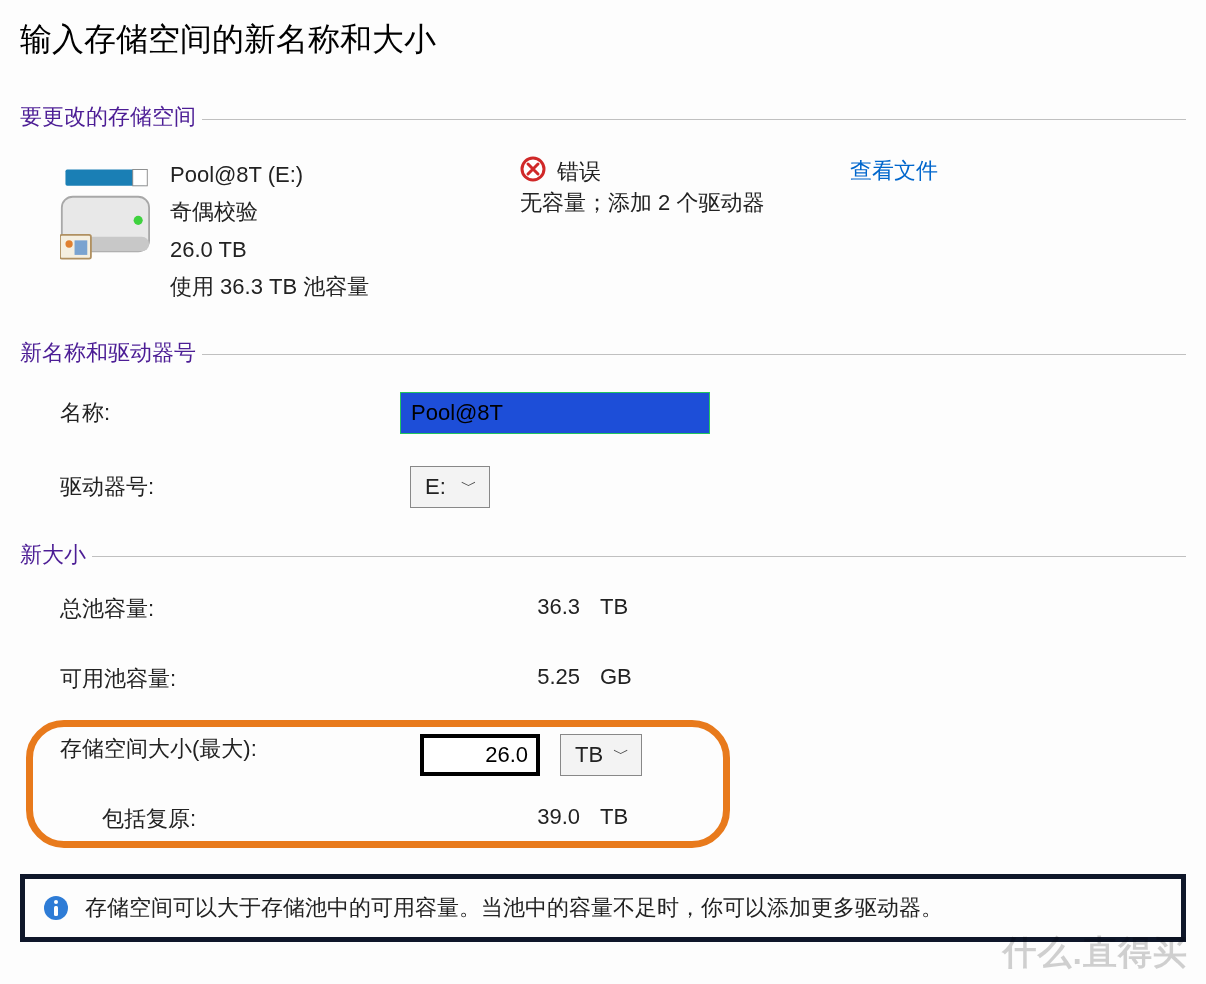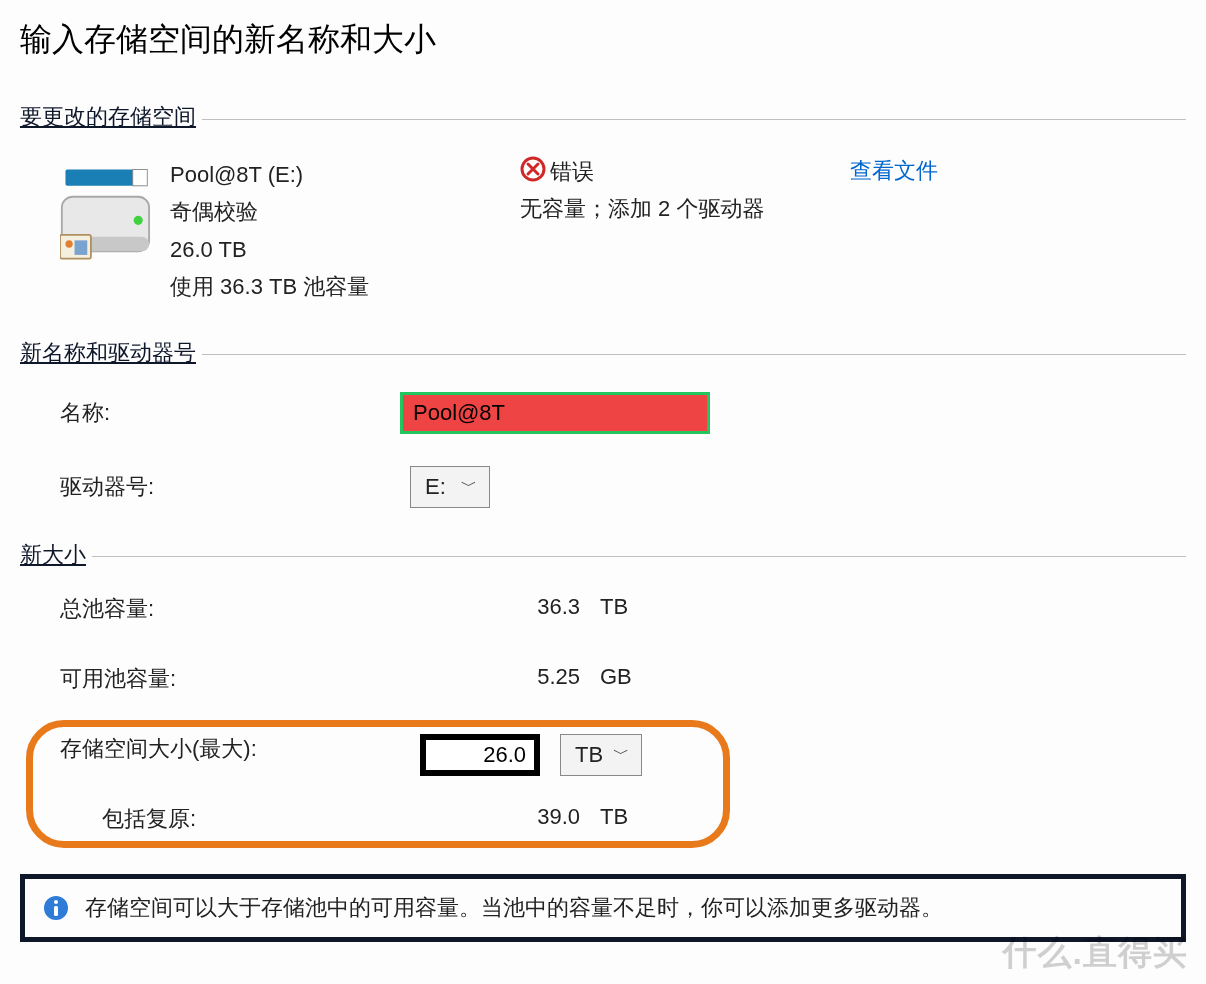--- a/index.html
+++ b/index.html
@@ -19,23 +19,22 @@
   }
   .section {
     margin-bottom: 28px;
   }
   .section-header {
     display: flex;
     align-items: center;
     margin-bottom: 24px;
   }
   .section-header .label {
-    color: #0f172a;
+    color: #4c1d95;
     padding-right: 6px;
-    text-decoration: underline;
   }
   .section-header .line {
     flex: 1;
     border-top: 1px solid #c0c0c0;
     height: 0;
     margin-top: 4px;
   }
   .info-row {
     display: flex;
     align-items: flex-start;
@@ -51,22 +50,21 @@
   .drive-block {
     flex: 0 0 350px;
     line-height: 1.7;
   }
   .status-block {
     flex: 0 0 330px;
   }
   .status-line {
     display: flex;
     align-items: center;
-    gap: 4px;
-    margin-bottom: 6px;
+    gap: 11px;
   }
   .link-block {
     flex: 1;
   }
   .link {
     color: #0066cc;
     cursor: pointer;
   }
   .form-row {
     display: flex;
@@ -76,22 +74,22 @@
   }
   .form-label {
     width: 340px;
     flex: 0 0 340px;
   }
   .text-input {
     width: 310px;
     height: 42px;
     padding: 2px 10px;
     font: inherit;
-    border: 3px solid #22c55e;
-    background: #ef4444;
+    border: 1px solid #22c55e;
+    background: #1d4ed8;
   }
   .select-box {
     display: inline-flex;
     align-items: center;
     justify-content: space-between;
     height: 42px;
     padding: 0 12px 0 14px;
     border: 1px solid #888;
     background: #f3f3f3;
     cursor: pointer;
@@ -111,21 +109,21 @@
   }
   .size-label { width: 360px; flex: 0 0 360px; }
   .size-val   { width: 120px; flex: 0 0 120px; text-align: right; padding-right: 20px; }
   .size-unit  { width: 100px; flex: 0 0 100px; }
   .size-input {
     width: 120px;
     height: 42px;
     padding: 2px 8px;
     font: inherit;
     text-align: right;
-    border: 6px solid #000000;
+    border: 4px solid #000000;
     background: #fff;
     margin-right: 20px;
   }
   .highlight-box {
     position: absolute;
     border: 7px solid #e87a1c;
     border-radius: 38px;
     pointer-events: none;
   }
   .info-bar {

